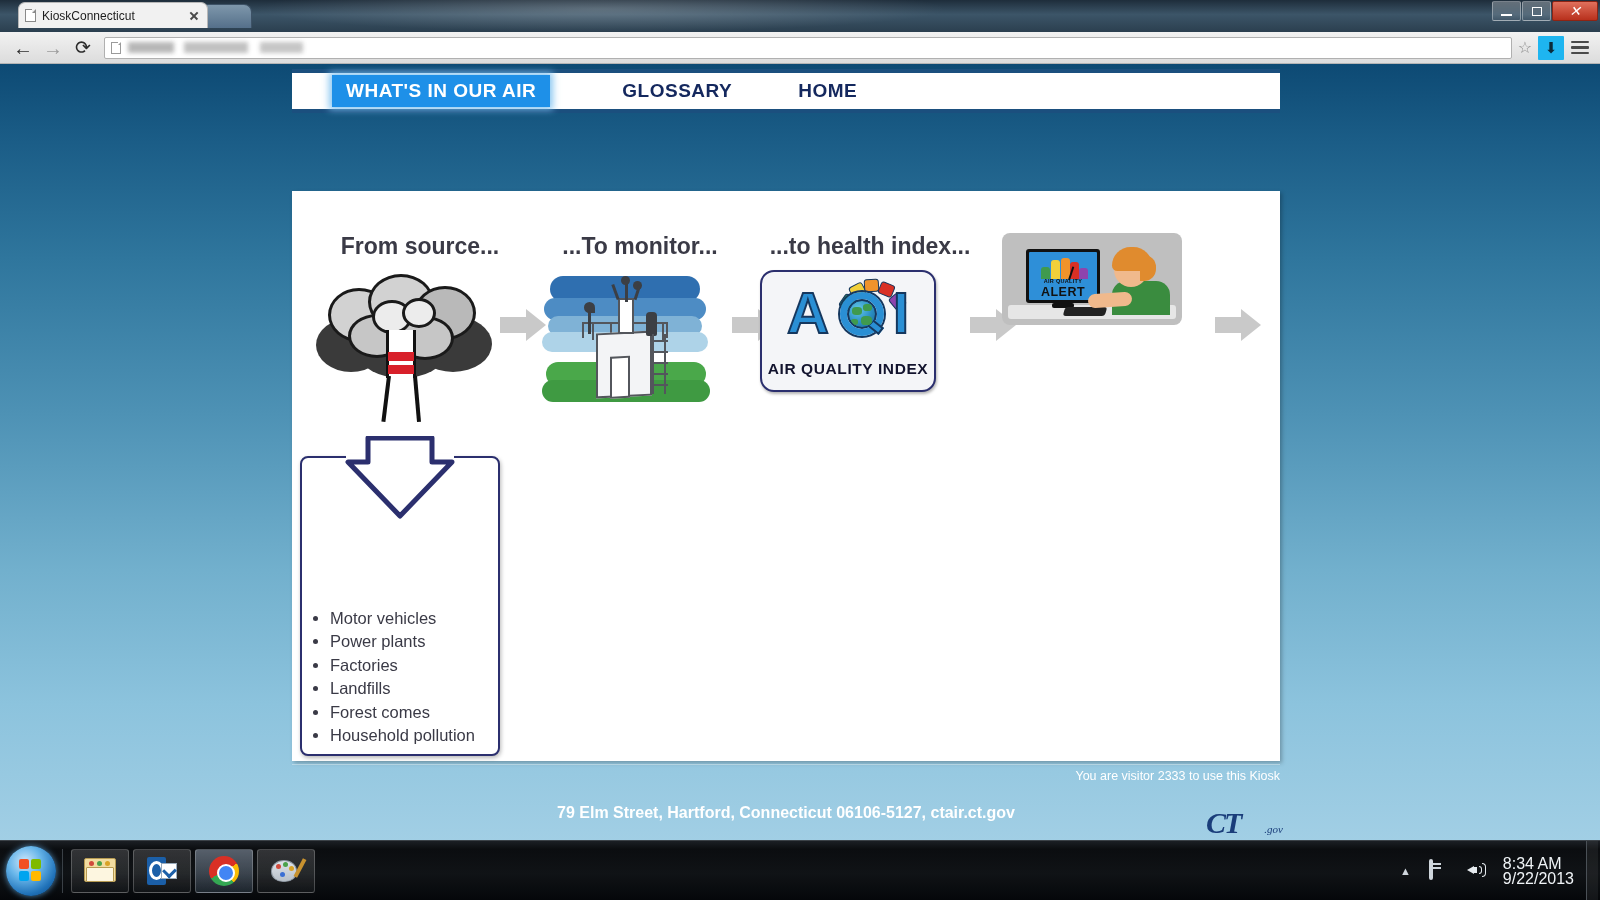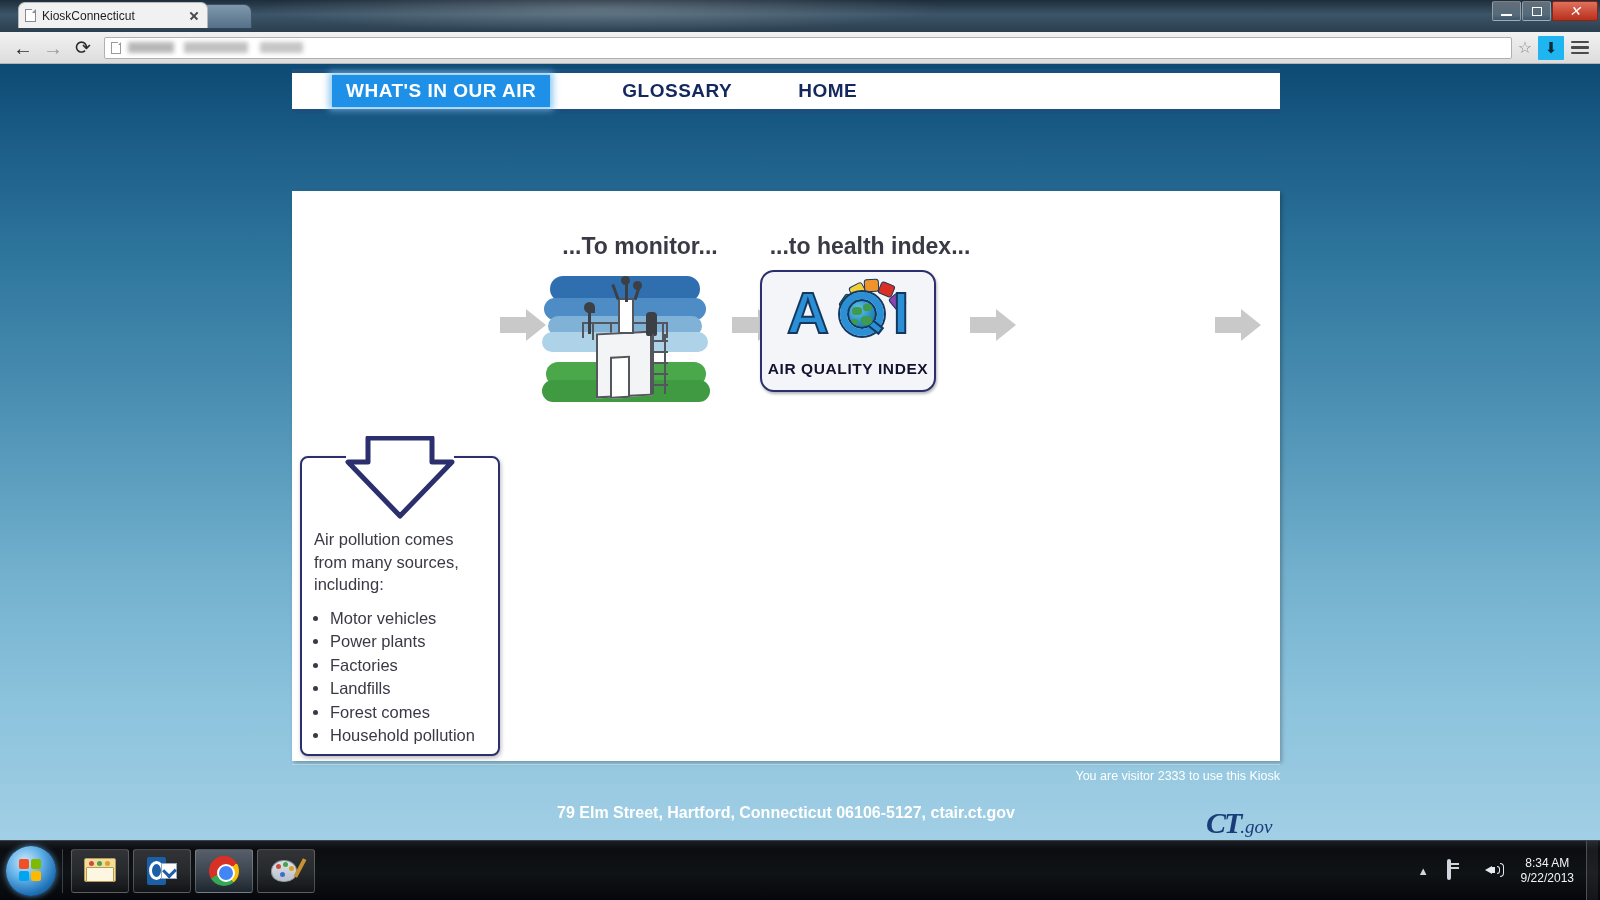--- a/index.html
+++ b/index.html
@@ -373,21 +373,21 @@
   .footer-addr {
     position:absolute; left: 292px; top: 740px; width: 988px;
     text-align:center; font-size: 16px; font-weight: bold; color:#ffffff;
     font-family: "Liberation Sans", sans-serif;
   }
   .ctgov {
     position:absolute; left: 1206px; top: 742px;
     font-family: "Liberation Serif", serif; color:#1a3d7a;
   }
   .ctgov .ct { font-size: 30px; font-style: italic; font-weight: bold; letter-spacing: -2px; }
-  .ctgov .gov { font-size: 19px; font-style: italic; }
+  .ctgov .gov { font-size: 11px; font-style: italic; margin-left: 24px; }
 
   
   .taskbar {
     position:absolute; left:0; bottom:0; width:1600px; height:60px;
     background: linear-gradient(to bottom, #1b1f24 0%, #0b0d10 14%, #101316 55%, #05070a 100%);
     display:flex; align-items:center;
     border-top: 1px solid #3c4248;
   }
   .start-orb {
     width: 50px; height: 50px; border-radius: 50%; margin-left: 6px;
@@ -458,21 +458,21 @@
     position:absolute; left:0; top:5px; width:0; height:0;
     border-top: 4px solid transparent; border-bottom: 4px solid transparent; border-right: 7px solid #e6ebef;
   }
   .tray-spk .box { position:absolute; left:6px; top:6px; width:4px; height:6px; background:#e6ebef; }
   .tray-spk .w1, .tray-spk .w2 {
     position:absolute; border: 1.6px solid #e6ebef; border-left: none; border-radius: 0 12px 12px 0;
   }
   .tray-spk .w1 { left:12px; top:5px; width:3px; height:8px; }
   .tray-spk .w2 { left:15px; top:2px; width:4px; height:14px; }
   .clock {
-    color:#f0f4f7; font-size: 12px; line-height: 15px; text-align:center;
+    color:#f0f4f7; font-size: 16px; line-height: 15px; text-align:left;
     padding: 0 12px 0 6px; cursor: pointer;
     font-family: "Liberation Sans", sans-serif;
   }
   .show-desktop { width: 12px; height: 60px; border-left: 1px solid #4a5056; background: rgba(255,255,255,.06); cursor:pointer;}
 </style>
 </head>
 <body>
 
 <div id="root">
 
@@ -533,20 +533,44 @@
         <div class="nav-spacer-sm"></div>
         <div class="nav-item">GLOSSARY</div>
         <div class="nav-spacer-md"></div>
         <div class="nav-item">HOME</div>
       </div>
 
       <div class="content-card">
 
         <div class="flow">
 
+          <div class="step step1">
+            <div class="step-title">From source...</div>
+            <div class="step-art">
+              <div class="art-smoke">
+                <div class="cloud-blob" style="left:6px;  top:48px; width:70px; height:54px; background:#3a3a3a;"></div>
+                <div class="cloud-blob" style="left:104px;top:46px; width:78px; height:56px; background:#3a3a3a;"></div>
+                <div class="cloud-blob" style="left:50px; top:62px; width:84px; height:46px; background:#3a3a3a;"></div>
+                <div class="cloud-blob" style="left:18px; top:18px; width:62px; height:54px; background:#d2d2d2; border:3px solid #1a1a1a;"></div>
+                <div class="cloud-blob" style="left:58px; top:4px;  width:66px; height:56px; background:#d2d2d2; border:3px solid #1a1a1a;"></div>
+                <div class="cloud-blob" style="left:104px;top:16px; width:62px; height:54px; background:#b9b9b9; border:3px solid #1a1a1a;"></div>
+                <div class="cloud-blob" style="left:38px; top:44px; width:58px; height:44px; background:#c6c6c6; border:3px solid #1a1a1a;"></div>
+                <div class="cloud-blob" style="left:86px; top:46px; width:58px; height:44px; background:#c6c6c6; border:3px solid #1a1a1a;"></div>
+                <div class="cloud-blob" style="left:62px; top:30px; width:40px; height:34px; background:#ececec; border:3px solid #1a1a1a;"></div>
+                <div class="cloud-blob" style="left:92px; top:28px; width:34px; height:30px; background:#ececec; border:3px solid #1a1a1a;"></div>
+                <div class="stack">
+                  <div class="body"></div>
+                  <div class="red1"></div>
+                  <div class="red2"></div>
+                  <div class="leg-l"></div>
+                  <div class="leg-r"></div>
+                </div>
+              </div>
+            </div>
+          </div>
 
           <div class="flow-arrow arr1">
               <i class="shaft"></i>
               <i class="head"></i>
             </div>
 
           <div class="step step2">
             <div class="step-title">...To monitor...</div>
             <div class="step-art">
               <div class="art-station">
@@ -620,35 +644,60 @@
               </div>
             </div>
           </div>
 
           <div class="flow-arrow arr3">
               <i class="shaft"></i>
               <i class="head"></i>
             </div>
 
           <div class="step step4">
+            <div class="step-art">
+              <div class="art-boy">
+                <div class="boy-desk"></div>
+                <div class="boy-monitor">
+                  <div class="boy-screen">
+                    <div class="boy-gauge">
+                      <i class="gseg" style="left:0px;  height:12px; background:#3f9a4e;"></i>
+                      <i class="gseg" style="left:10px; height:19px; background:#f2d03a;"></i>
+                      <i class="gseg" style="left:20px; height:21px; background:#f0932b;"></i>
+                      <i class="gseg" style="left:29px; height:17px; background:#d93025;"></i>
+                      <i class="gseg" style="left:38px; height:11px; background:#8e44ad;"></i>
+                      <i class="boy-needle"></i>
+                    </div>
+                    <div class="boy-alert-sm">AIR QUALITY</div>
+                    <div class="boy-alert-lg">ALERT</div>
+                  </div>
+                </div>
+                <div class="boy-stand"></div>
+                <div class="boy-keyboard"></div>
+                <div class="boy-body"></div>
+                <div class="boy-head"></div>
+                <div class="boy-hair"></div>
+                <div class="boy-hair2"></div>
+                <div class="boy-arm"></div>
+              </div>
+            </div>
           </div>
 
           <div class="flow-arrow arr4">
               <i class="shaft"></i>
               <i class="head"></i>
             </div>
         </div>
 
         <div class="callout">
           <div class="callout-box"></div>
           <div class="callout-notch"></div>
           <svg class="callout-arrow" viewBox="0 0 112 84">
             <polygon points="24,2 88,2 88,26 108,26 56,80 4,26 24,26" fill="#ffffff" stroke="#2b2f6e" stroke-width="5" stroke-linejoin="round"></polygon>
           </svg>
-          <div class="callout-text">Air pollution comes from many sources, including:</div>
           <ul class="callout-list">
             <li>Motor vehicles</li>
             <li>Power plants</li>
             <li>Factories</li>
             <li>Landfills</li>
             <li>Forest comes</li>
             <li>Household pollution</li>
           </ul>
         </div>
       </div>

